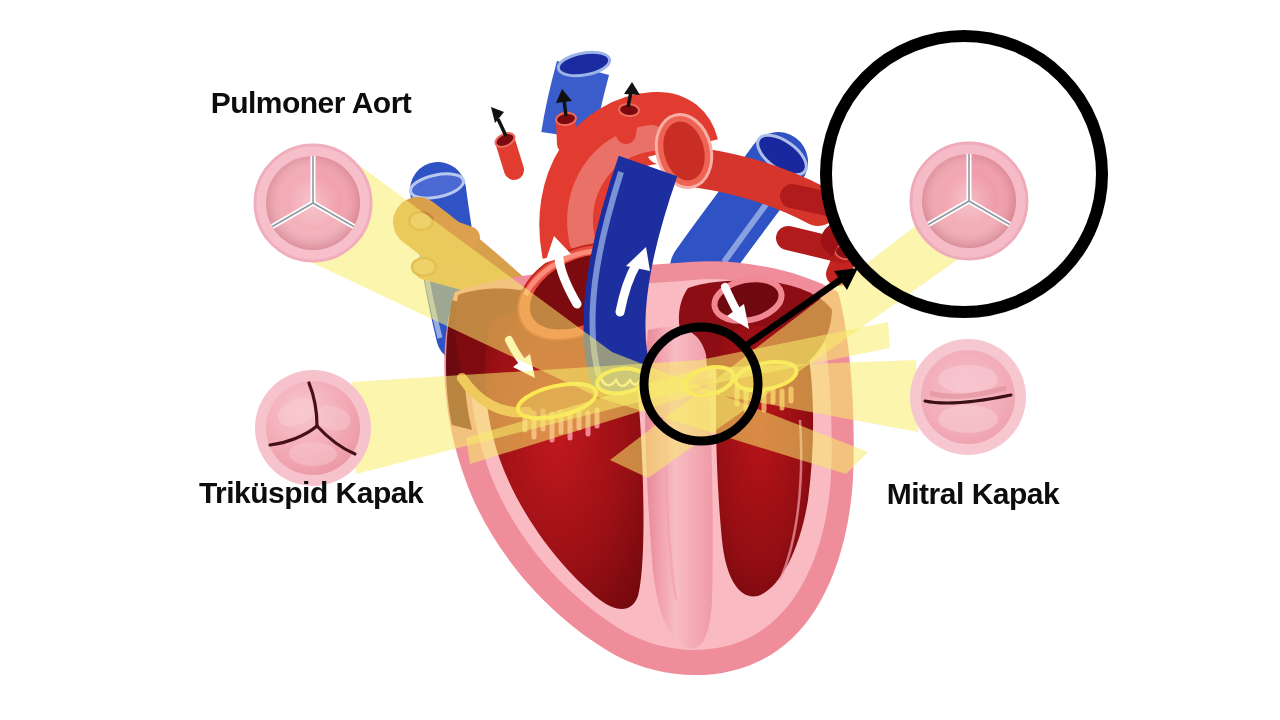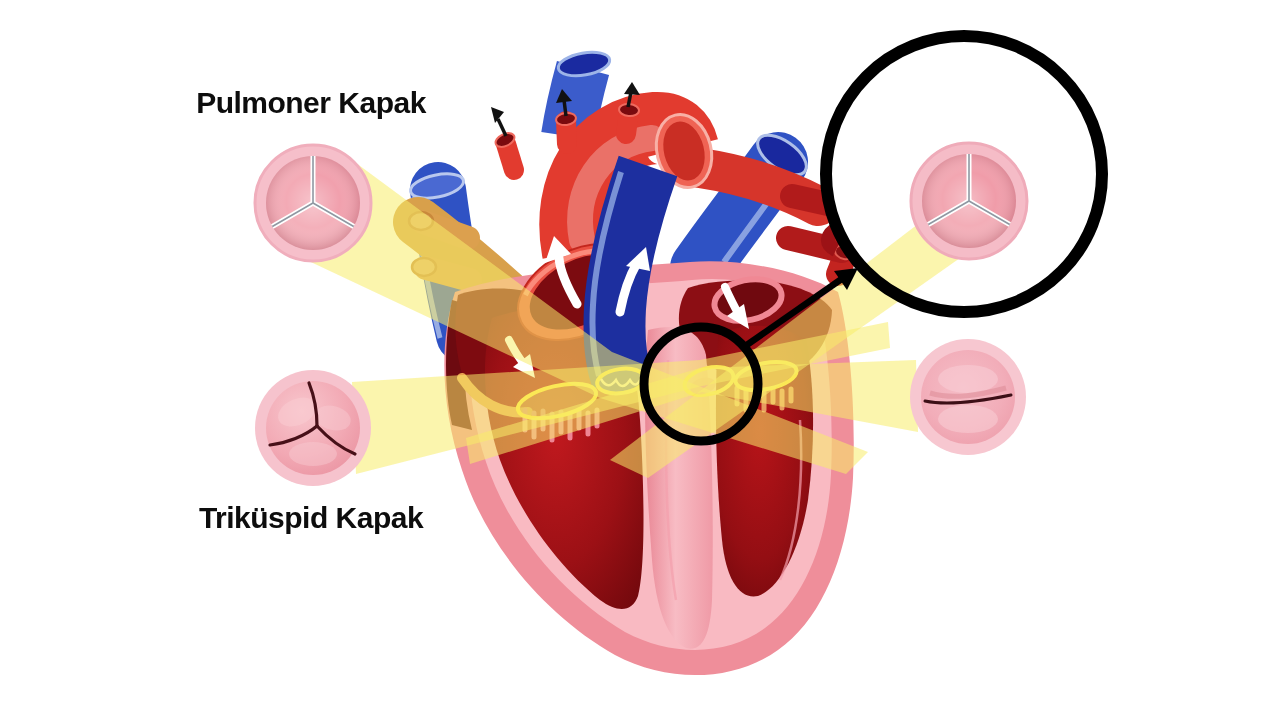--- a/index.html
+++ b/index.html
@@ -208,16 +208,17 @@
   <g transform="translate(968,397)">
     <circle r="58" fill="#f7c7d0"></circle>
     <circle r="47" fill="url(#mitG)"></circle>
     <ellipse cx="0" cy="-18" rx="30" ry="14" fill="#f8ccd3" opacity="0.6"></ellipse>
     <ellipse cx="0" cy="22" rx="30" ry="14" fill="#f9d2d8" opacity="0.5"></ellipse>
     <path d="M-38,-4 C-15,3 12,-2 38,-9" stroke="#dd8b96" stroke-width="5" fill="none" opacity="0.55"></path>
     <path d="M-43,4 C-20,9 14,4 43,-2" stroke="#3c0f16" stroke-width="3" fill="none" stroke-linecap="round"></path>
   </g>
 </svg>
 
-<div class="vlabel" style="left:101px;top:86px;">Pulmoner Kapak</div>
-<div class="vlabel" style="left:101px;top:501px;">Triküspid Kapak</div>
+<div class="vlabel" style="left:101px;top:86px;">Pulmoner Aort</div>
+<div class="vlabel" style="left:101px;top:476px;">Triküspid Kapak</div>
+<div class="vlabel" style="left:763px;top:477px;">Mitral Kapak</div>
 
 </div>
 
 </body></html>

